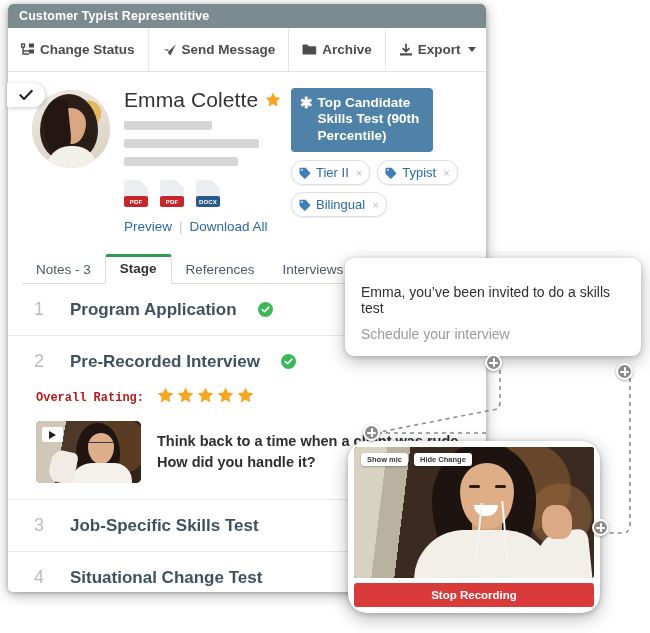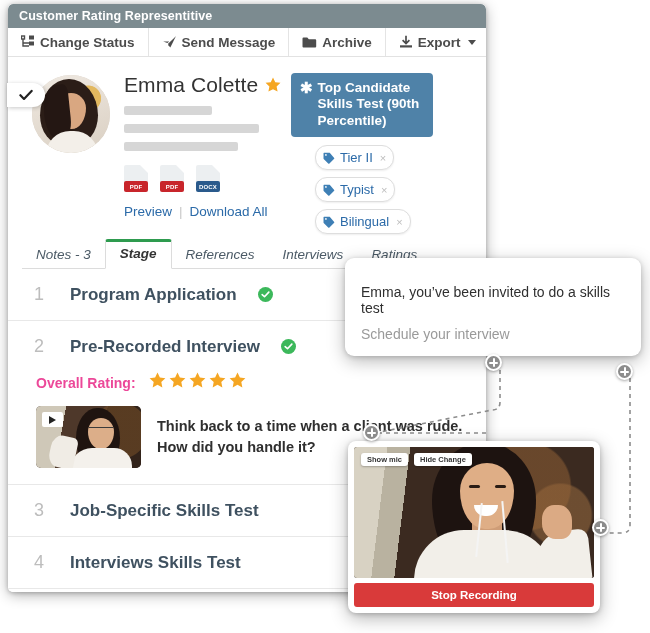--- a/index.html
+++ b/index.html
@@ -29,21 +29,21 @@
     padding: 0 0 0 11px;
     border-radius: 5px 5px 0 0;
   }
   .titlebar-text {
     color: #ffffff; font-size: 12.5px; font-weight: bold;
     letter-spacing: .1px;
   }
 
   
   .toolbar {
-    height: 29px; background: #fff;
+    height: 44px; background: #fff;
     border-bottom: 1px solid #e2e2e2;
     display: flex; align-items: stretch;
   }
   .tb-btn {
     display: flex; align-items: center; gap: 5px;
     padding: 0 13px;
     border-right: 1px solid #e4e4e4;
     color: #4c4c4c; font-size: 13.5px; font-weight: bold;
     cursor: pointer; background: #fff;
     white-space: nowrap;
@@ -128,28 +128,28 @@
     padding: 7px 9px 8px 9px; font-size: 13.5px; font-weight: bold;
     line-height: 1.22; width: 142px;
     display:flex; gap:5px;
   }
   .asterisk { font-size: 15px; line-height:1.05; }
   .tagrow { display:flex; flex-wrap: wrap; gap: 7px; margin-top: 8px; }
   .tag-pill {
     display:flex; align-items:center; gap:5px;
     background:#fff; border:1px solid #dedede; border-radius:12px;
     padding: 4px 7px; font-size: 13px; color:#2b6aa8;
-    box-shadow: 0 1px 2px rgba(0,0,0,.07); cursor:pointer;margin-left:24px;
+    box-shadow: 0 1px 2px rgba(0,0,0,.07); cursor:pointer;
   }
   .tag-pill .x { color:#bdbdbd; font-size: 11px; margin-left:2px; }
 
   
   .tabs {
     display:flex; align-items:flex-end; margin: 20px 0 0 14px;
-    border-bottom: 1px solid #dcdcdc; height: 30px; font-style: italic;
+    border-bottom: 1px solid #dcdcdc; height: 30px;
   }
   .tab {
     padding: 6px 14px 7px; font-size: 13.5px; color:#4b5a66;
     cursor:pointer; position:relative; top:1px; white-space:nowrap;
   }
   .tab.active {
     background:#fff; border:1px solid #dcdcdc; border-bottom-color:#fff;
     border-top: 3px solid #2e9b4f; border-radius: 3px 3px 0 0;
     font-weight: bold; color:#333; padding-top: 4px;
   }
@@ -164,21 +164,21 @@
   .stage-num { color:#bdbdbd; font-size: 18px; width: 10px; }
   .stage-name { color:#3f5160; font-size: 17px; font-weight: bold; display:flex; align-items:center; gap:21px; }
   .check-circle { width:15px;height:15px;border-radius:50%;background:#3cb85b;
     display:inline-flex;align-items:center;justify-content:center; }
   .check-circle svg { display:block; }
 
   .stage-row.open { display:block; border-bottom:1px solid #e8e8e8; padding-bottom: 14px; }
   .stage-head { display:flex; align-items:center; gap:26px; }
 
   .rating-row { display:flex; align-items:center; gap: 12px; margin: 14px 0 0 2px; }
-  .rating-label { font-size: 14px; font-weight: bold; color:#ec4899; }
+  .rating-label { font-size: 12px; font-weight: bold; color:#b91c1c;font-family:Liberation Mono, monospace; }
   .stars { display:flex; gap:1px; }
 
   .q-row { display:flex; align-items:center; gap: 16px; margin: 12px 0 2px 2px; }
   .video-thumb {
     width: 105px; height: 62px; border-radius:5px; overflow:hidden; position:relative;
     flex:none; background:#3a2a20; cursor:pointer;
   }
   .vt-bg { position:absolute; inset:0;
     background:
       radial-gradient(circle at 80% 40%, rgba(120,80,40,.55) 0 30%, rgba(0,0,0,0) 31%),
@@ -209,21 +209,21 @@
     padding: 14px 16px 14px 16px; z-index: 20;
   }
   .ep-head { display:flex; align-items:center; gap:10px; }
   .ep-title { color:#ef1d6e; font-size: 14px; font-weight: bold; }
   .ep-line1 { margin-top: 12px; font-size: 14px; font-weight: normal; color:#2f2f2f; }
   .ep-line2 { margin-top: 10px; font-size: 14px; color:#9a9a9a; }
 
   
   .recorder {
     position:absolute; left: 348px; top: 441px; width: 252px; height: 172px;
-    background:#fff; border-radius: 8px; padding: 6px;
+    background:#fff; border-radius: 19px; padding: 6px;
     box-shadow: 0 5px 18px rgba(0,0,0,.30), 0 1px 5px rgba(0,0,0,.2);
     z-index: 22;
   }
   .rec-video {
     position:relative; width: 240px; height: 131px; border-radius: 3px; overflow:hidden;
     background:#241a14;
   }
   .rv-bg { position:absolute; inset:0;
     background:
       radial-gradient(circle at 72% 30%, rgba(150,100,55,.5) 0 22%, rgba(0,0,0,0) 23%),
@@ -276,21 +276,21 @@
 </style>
 </head>
 <body>
 
 <div id="stage">
 
   <div class="main-card">
     <div class="card-clip">
 
       <div class="titlebar">
-        <span class="titlebar-text">Customer Rating Representitive</span>
+        <span class="titlebar-text">Customer Typist Representitive</span>
       </div>
 
       <div class="toolbar">
 
         <div class="tb-btn">
           <span class="ico">
             <svg width="14" height="14" viewBox="0 0 14 14">
               <rect x="0.5" y="1" width="3" height="3" fill="none" stroke="#4c4c4c" stroke-width="1.4"></rect>
               <rect x="8" y="0.5" width="5" height="4" fill="#4c4c4c"></rect>
               <rect x="8" y="6.5" width="5" height="4" fill="#4c4c4c"></rect>
@@ -492,21 +492,21 @@
         <div class="stage-row">
           <span class="stage-num">3</span>
           <span class="stage-name">
             <span>Job-Specific Skills Test</span>
           </span>
         </div>
 
         <div class="stage-row">
           <span class="stage-num">4</span>
           <span class="stage-name">
-            <span>Interviews Skills Test</span>
+            <span>Situational Change Test</span>
           </span>
         </div>
       </div>
 
     </div>
 
     <div class="check-tab">
       <span>
         <svg width="14" height="12" viewBox="0 0 14 12">
             <path d="M1.4 6.2 L5 9.9 L12.6 1.9" stroke="#222" stroke-width="2.2" fill="none" stroke-linecap="round" stroke-linejoin="round"></path>

